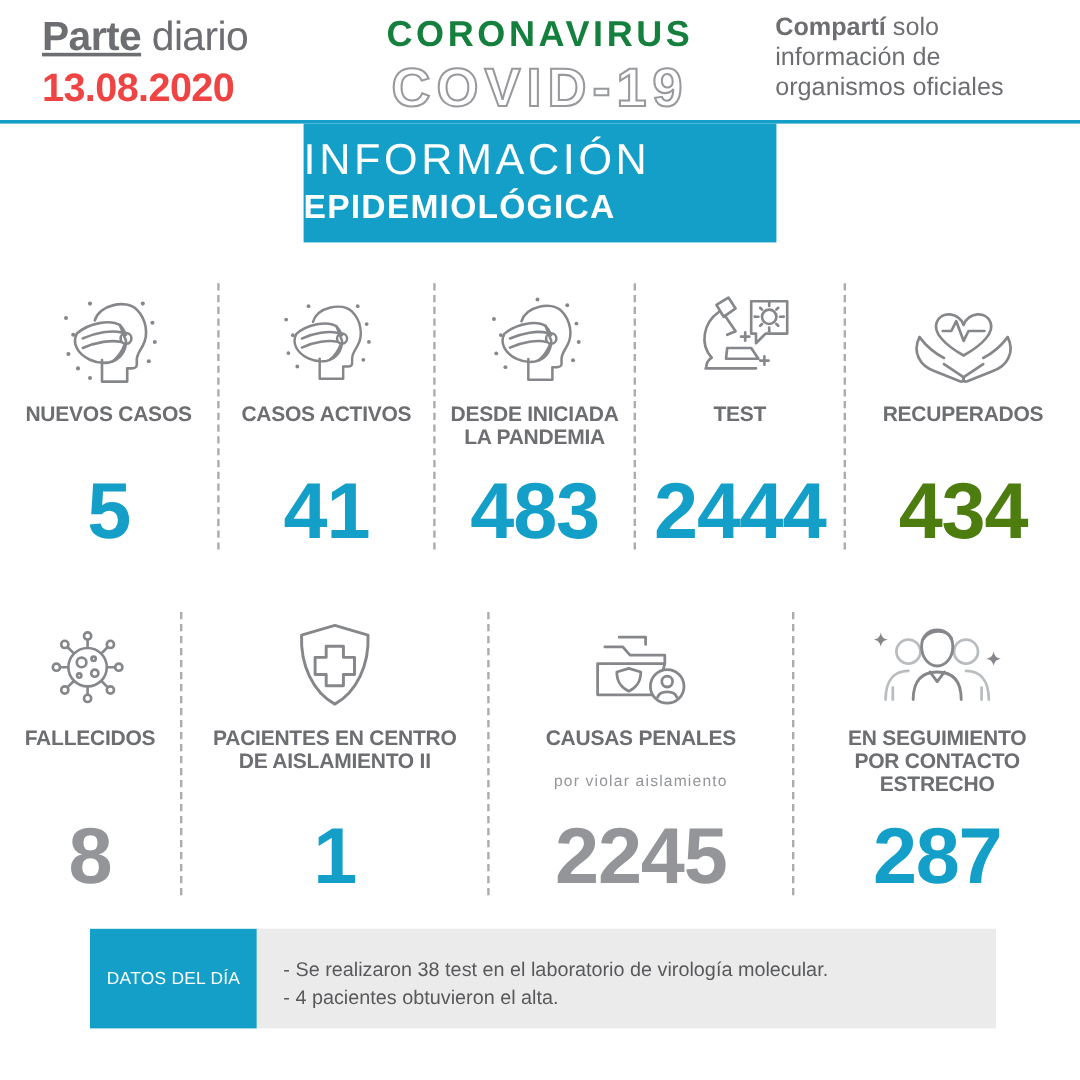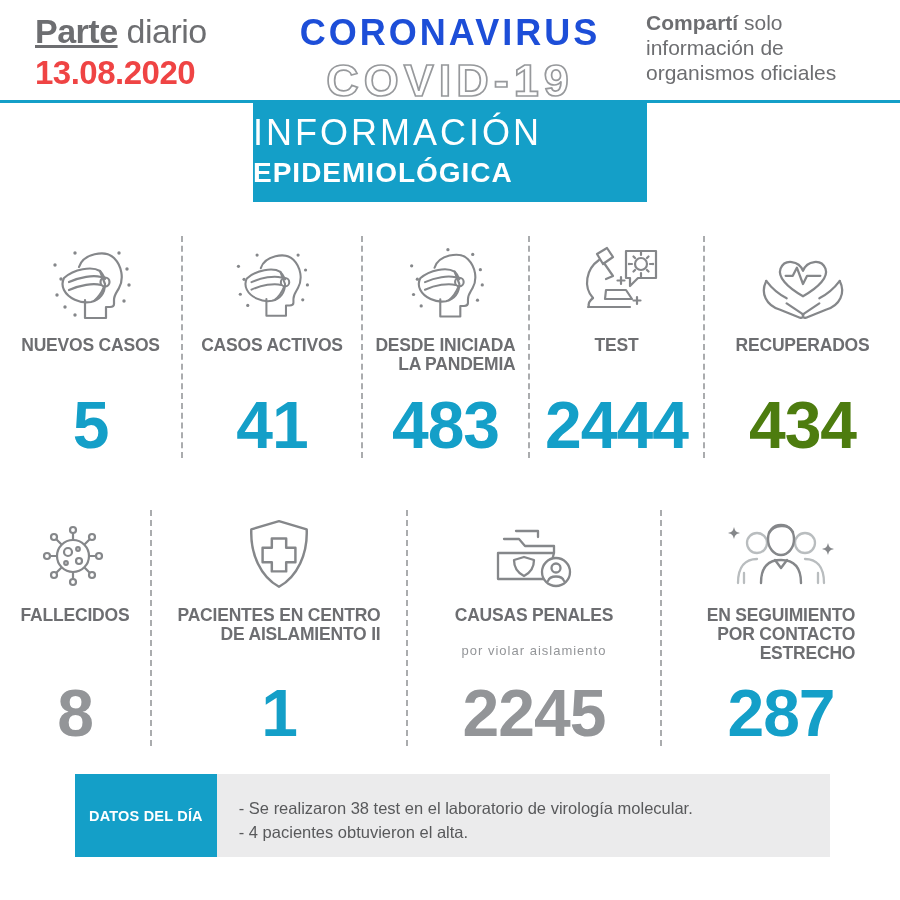--- a/index.html
+++ b/index.html
@@ -6,21 +6,21 @@
   html,body { width:900px; height:900px; background:#fff; overflow:hidden;
     font-family:"Liberation Sans", sans-serif; }
 
   
   .topbar { position:relative; height:103px; border-bottom:3px solid #149fc8; }
   .top-left { position:absolute; left:35px; top:12px; }
   .parte { font-size:34px; color:#6d6e71; letter-spacing:-0.5px; }
   .parte b { font-weight:bold;text-decoration:underline; }
   .date { font-size:33px; font-weight:bold; color:#ef4444; margin-top:3px; letter-spacing:-0.5px; }
   .top-center { position:absolute; left:0; right:0; top:12px; text-align:center; }
-  .corona { font-size:36px; font-weight:bold; color:#1d4ed8; letter-spacing:3px; }
+  .corona { font-size:30px; font-weight:bold; color:#15803d; letter-spacing:3px; }
   .covid-svg { display:block; margin:2px auto 0; }
   .top-right { position:absolute; right:32px; top:10px; width:222px;
     font-size:21px; color:#6d6e71; line-height:25px; text-align:left; }
   .top-right b { font-weight:bold; }
 
   
   .banner { display:flex; justify-content:center; }
   .banner-box { width:394px; background:#149fc8; color:#fff; 
     padding:9px 0 13px; }
   .banner-l1 { font-size:36px; font-weight:300; letter-spacing:3px; }
@@ -28,29 +28,29 @@
 
   
   .row { display:grid; }
   .row1 { grid-template-columns:183px 180px 167px 175px 195px; margin-top:34px; }
   .row2 { grid-template-columns:152px 256px 254px 238px; margin-top:52px; }
   .cell { display:flex; flex-direction:column; align-items:center; }
   .sep { border-right:2px dashed #aaacae; }
   .icon-wrap { height:96px; display:flex; align-items:center; justify-content:center; }
   .row2 .icon-wrap { height:92px; }
   .label { font-weight:bold; color:#6d6e71; font-size:17.5px; line-height:19px;
-    white-space:pre-line; text-align:right; letter-spacing:-0.2px; }
+    white-space:pre-line; text-align:center; letter-spacing:-0.2px; }
   .label-area { height:48px; display:flex; justify-content:center; align-items:flex-start; margin-top:4px; }
   .row2 .label-area { height:66px; }
   .sublabel { font-size:13px; color:#939598; letter-spacing:1px; margin-top:18px; text-align:center; }
   .num { font-size:66px; font-weight:bold; line-height:1; margin-top:8px; letter-spacing:-1px; }
 
   
   .datos { display:flex; margin:28px 70px 0 75px; align-items:stretch; }
-  .datos-label { background:#149fc8; color:#fff; font-weight:bold; font-size:14.5px;
+  .datos-label { background:#149fc8; color:#fff; font-weight:normal; font-size:14.5px;
     display:flex; align-items:center; padding:0 14px; letter-spacing:0.2px; flex:0 0 auto; }
   .datos-box { background:#ebebec; flex:1; padding:20px 22px 10px; color:#58595b; font-size:16.5px; }
   .datos-box div { margin:5px 0; }
 
   
   footer { position:relative; height:64px; margin-top:46px; }
   .hospital { position:absolute; left:38px; top:0; width:118px; text-align:center; }
   .hashtag { position:absolute; left:50%; transform:translateX(-50%); top:6px;
     text-align:center; color:#6d6e71; font-size:21px; line-height:23px; }
   .hashtag b { font-weight:bold; }

